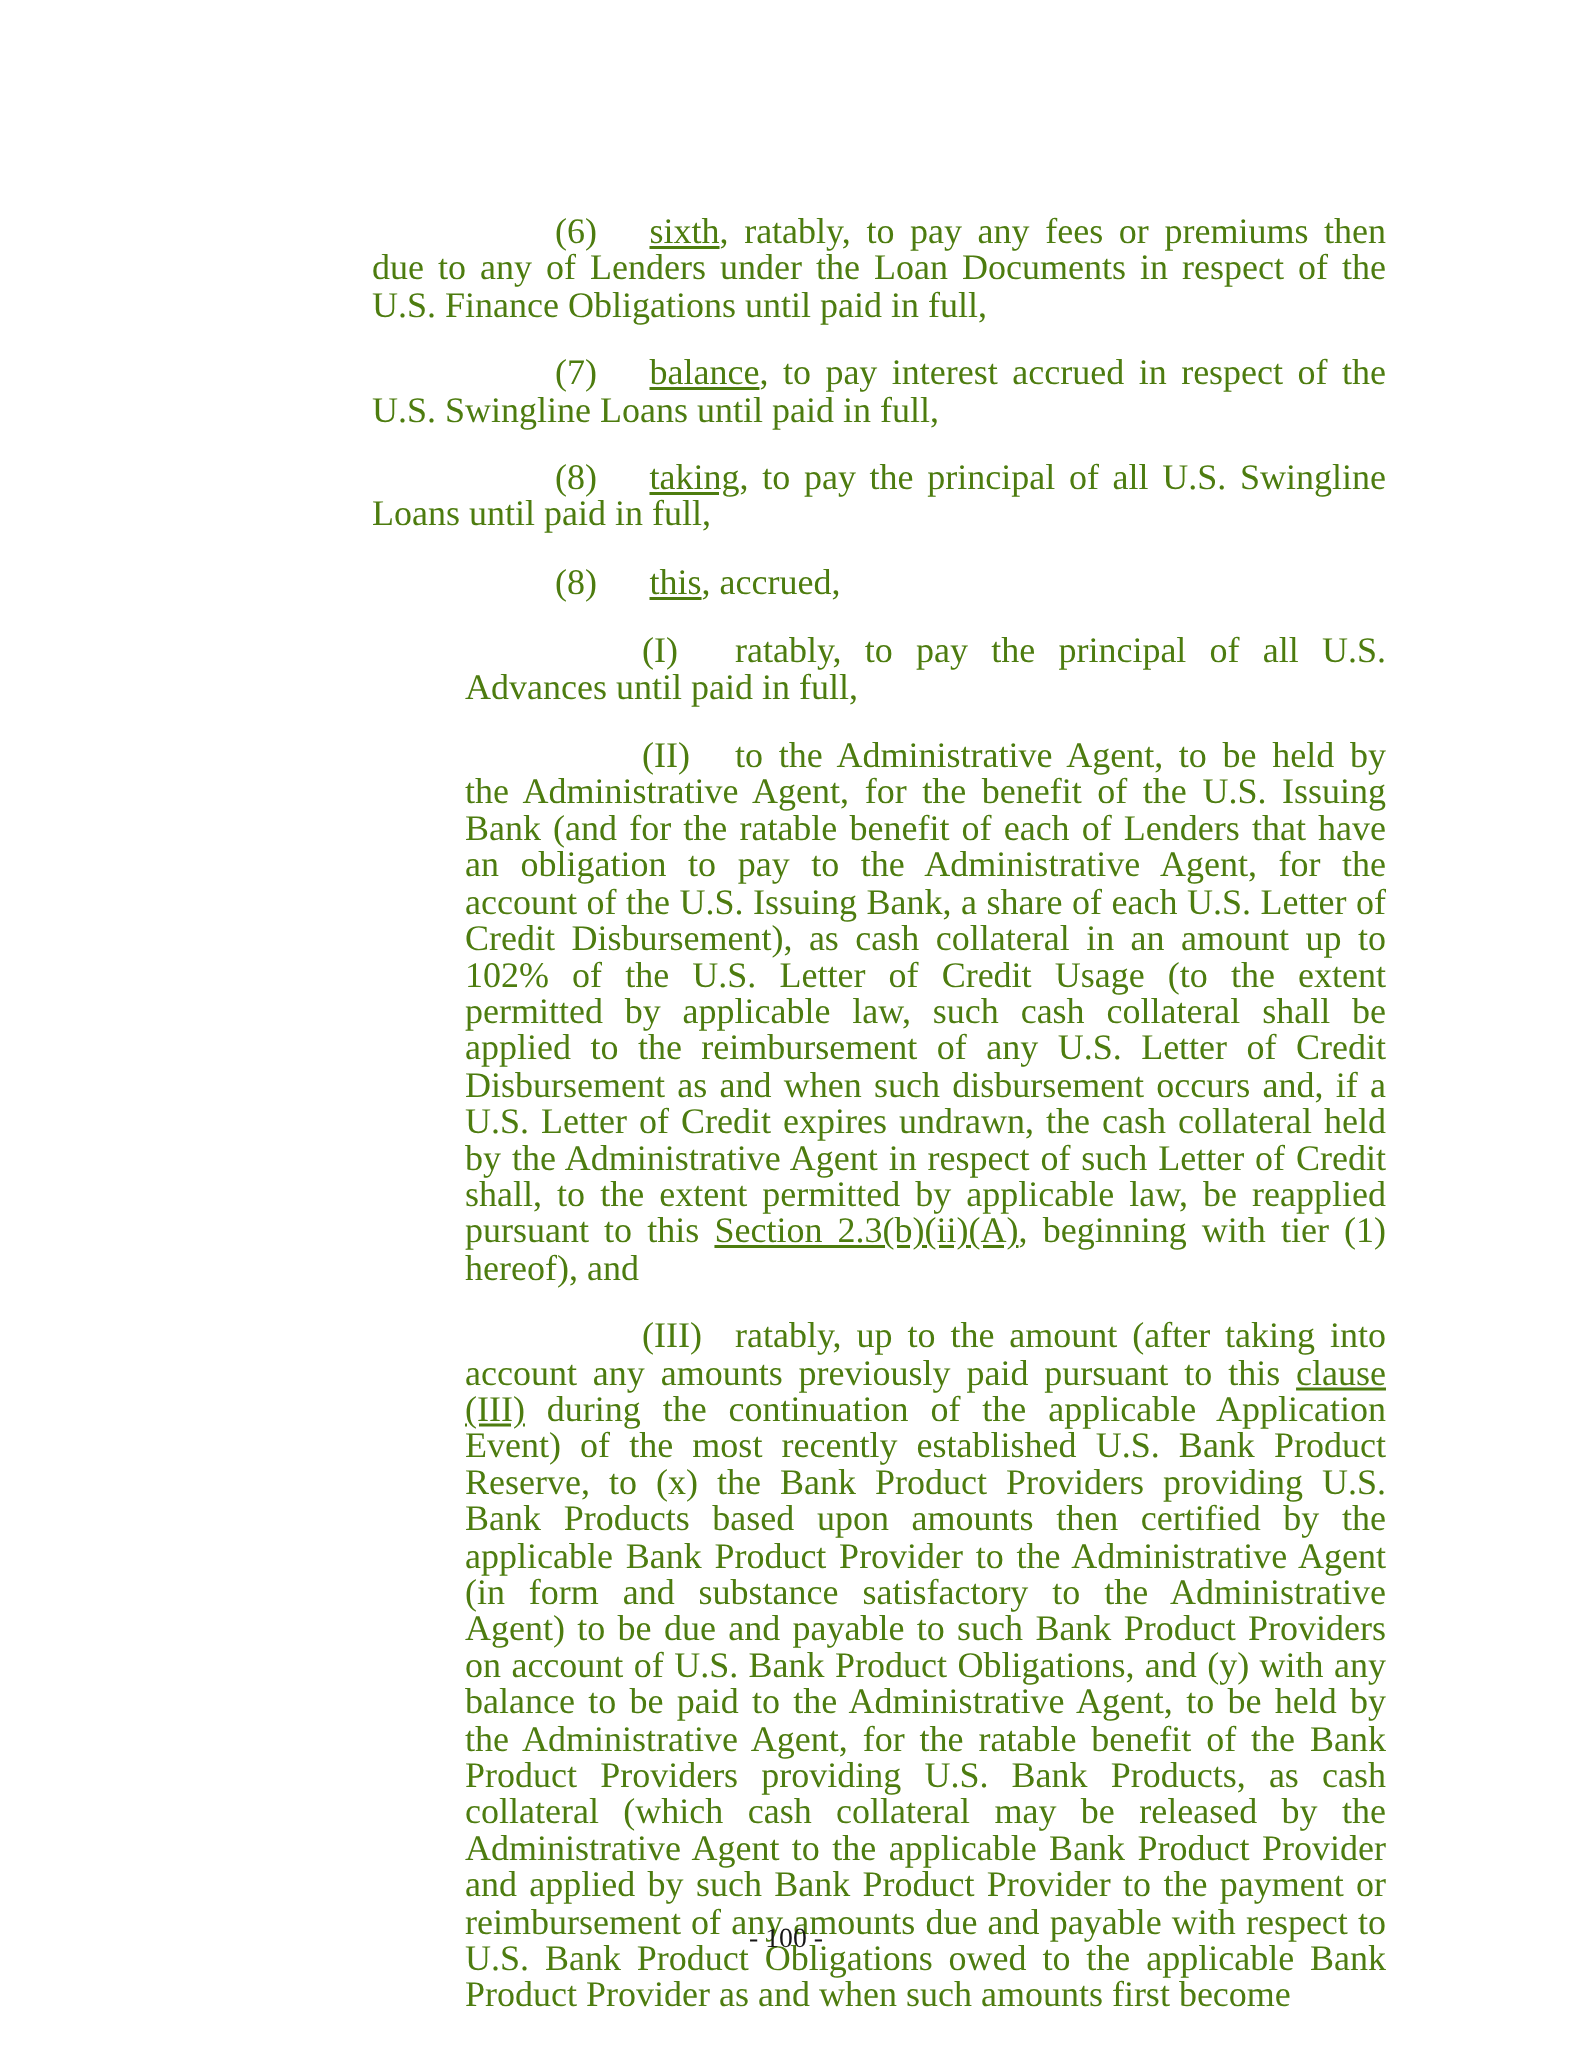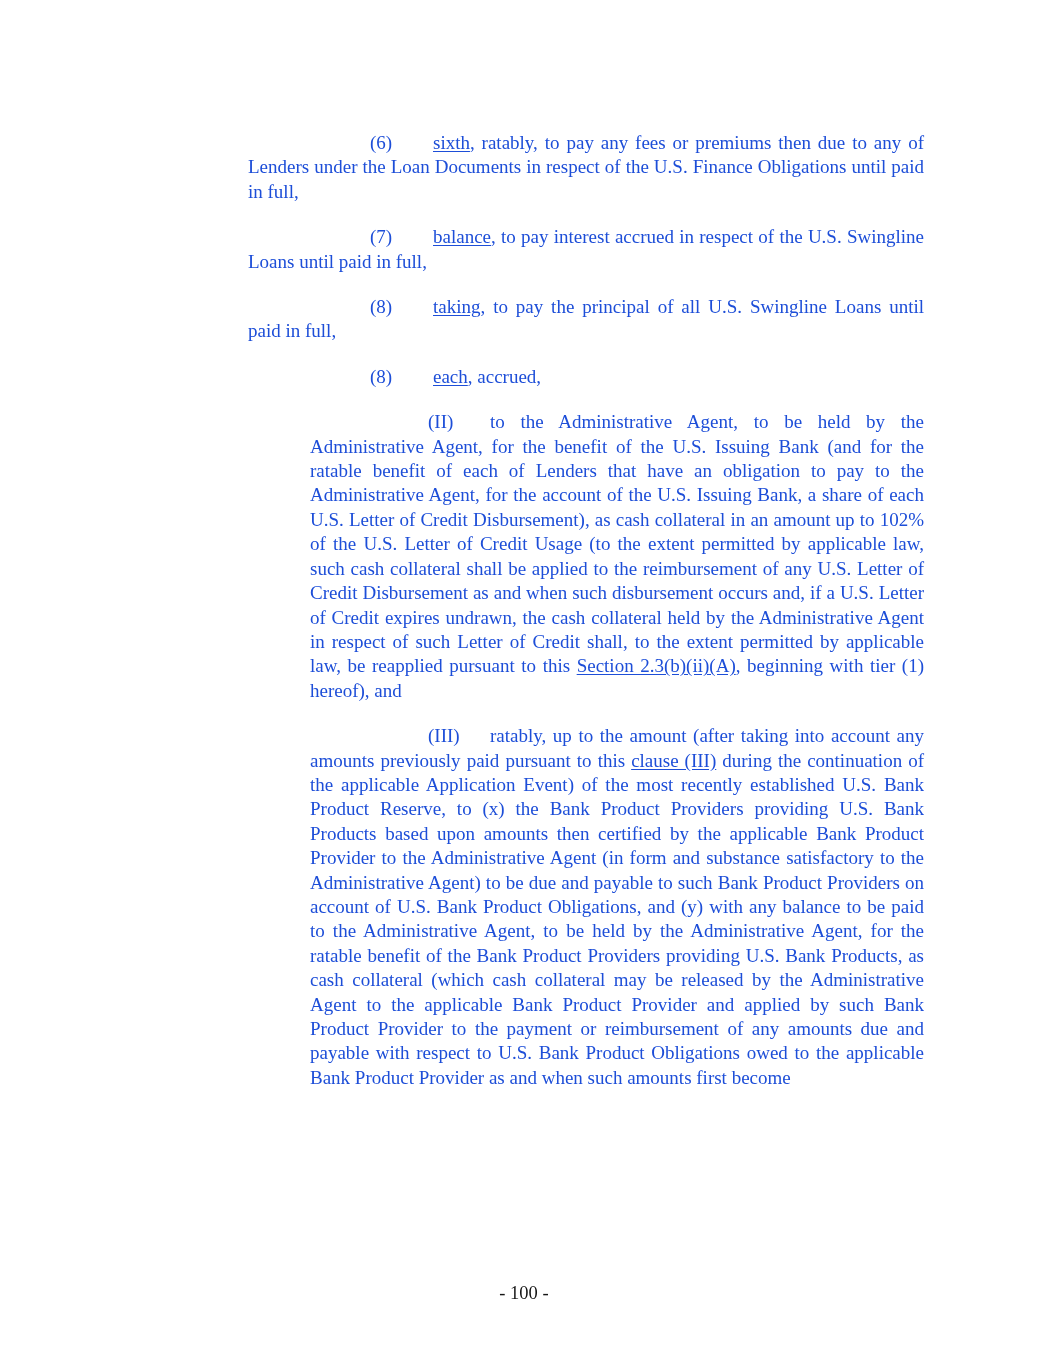--- a/index.html
+++ b/index.html
@@ -17,25 +17,25 @@
     font-family: "Liberation Serif", "DejaVu Serif", serif;
     overflow: hidden;
   }
   .content {
     position: absolute;
     left: 248px;
     top: 127px;
     width: 676px;
   }
   .para {
-    margin: 4px 0 21px 0;
-    font-size: 19px;
+    margin: 16px 0 21px 0;
+    font-size: 24px;
     line-height: 24.4px;
     text-align: justify;
-    color: #1d4ed8;
+    color: #4d7c0f;
   }
   .lv1 {
     text-indent: 122px;
   }
   .lv2 {
     margin-left: 62px;
     text-indent: 118px;
   }
   .para:last-child { margin-bottom: 0; }
   .marker {
@@ -64,22 +64,23 @@
 <div class="page">
   <div class="content">
 
     <p class="para lv1"><span class="marker">(6)</span><span class="u">sixth</span><span>, ratably, to pay any fees or premiums then due to any of Lenders under the Loan Documents in respect of the U.S. Finance Obligations until paid in full,</span></p>
 
     <p class="para lv1"><span class="marker">(7)</span><span class="u">balance</span><span>, to pay interest accrued in respect of the U.S. Swingline Loans until paid in full,</span></p>
 
     <p class="para lv1"><span class="marker">(8)</span><span class="u">taking</span><span>, to pay the principal of all U.S. Swingline Loans until paid in full,</span></p>
 
 
-    <p class="para lv1"><span class="marker">(8)</span><span class="u">each</span><span>, accrued,</span></p>
+    <p class="para lv1"><span class="marker">(8)</span><span class="u">this</span><span>, accrued,</span></p>
 
+    <p class="para lv2"><span class="marker">(I)</span><span>ratably, to pay the principal of all U.S. Advances until paid in full,</span></p>
 
     <p class="para lv2"><span class="marker">(II)</span><span>to the Administrative Agent, to be held by the Administrative Agent, for the benefit of the U.S. Issuing Bank (and for the ratable benefit of each of Lenders that have an obligation to pay to the Administrative Agent, for the account of the U.S. Issuing Bank, a share of each U.S. Letter of Credit Disbursement), as cash collateral in an amount up to 102% of the U.S. Letter of Credit Usage (to the extent permitted by applicable law, such cash collateral shall be applied to the reimbursement of any U.S. Letter of Credit Disbursement as and when such disbursement occurs and, if a U.S. Letter of Credit expires undrawn, the cash collateral held by the Administrative Agent in respect of such Letter of Credit shall, to the extent permitted by applicable law, be reapplied pursuant to this </span><span class="u">Section 2.3(b)(ii)(A)</span><span>, beginning with tier (1) hereof), and</span></p>
 
     <p class="para lv2"><span class="marker">(III)</span><span>ratably, up to the amount (after taking into account any amounts previously paid pursuant to this </span><span class="u">clause (III)</span><span> during the continuation of the applicable Application Event) of the most recently established U.S. Bank Product Reserve, to (x) the Bank Product Providers providing U.S. Bank Products based upon amounts then certified by the applicable Bank Product Provider to the Administrative Agent (in form and substance satisfactory to the Administrative Agent) to be due and payable to such Bank Product Providers on account of U.S. Bank Product Obligations, and (y) with any balance to be paid to the Administrative Agent, to be held by the Administrative Agent, for the ratable benefit of the Bank Product Providers providing U.S. Bank Products, as cash collateral (which cash collateral may be released by the Administrative Agent to the applicable Bank Product Provider and applied by such Bank Product Provider to the payment or reimbursement of any amounts due and payable with respect to U.S. Bank Product Obligations owed to the applicable Bank Product Provider as and when such amounts first become</span></p>
 
   </div>
 
   <div class="footer">- 100 -</div>
 </div>
 

